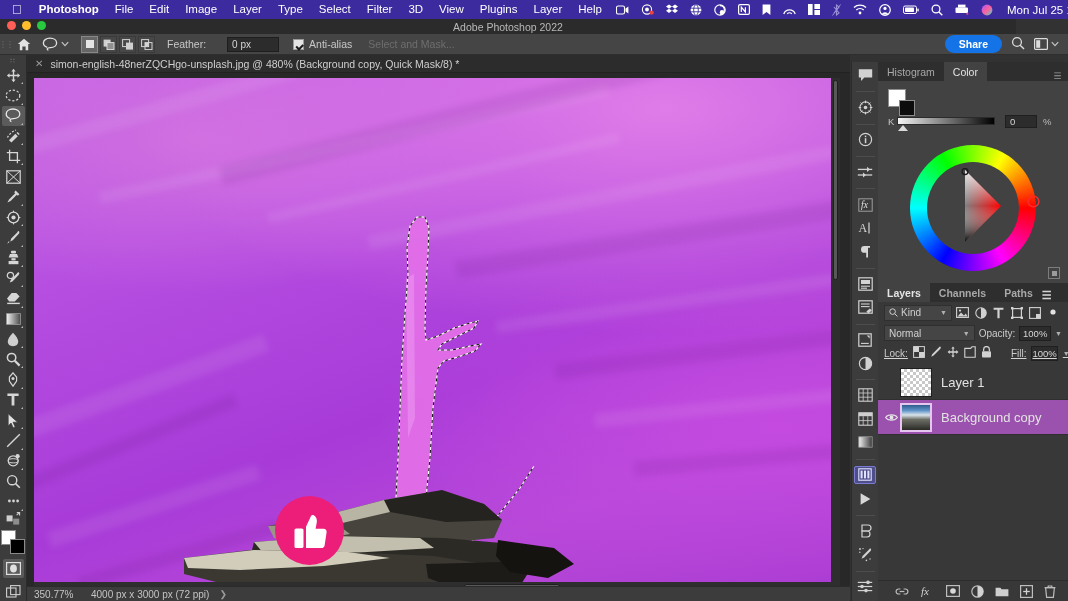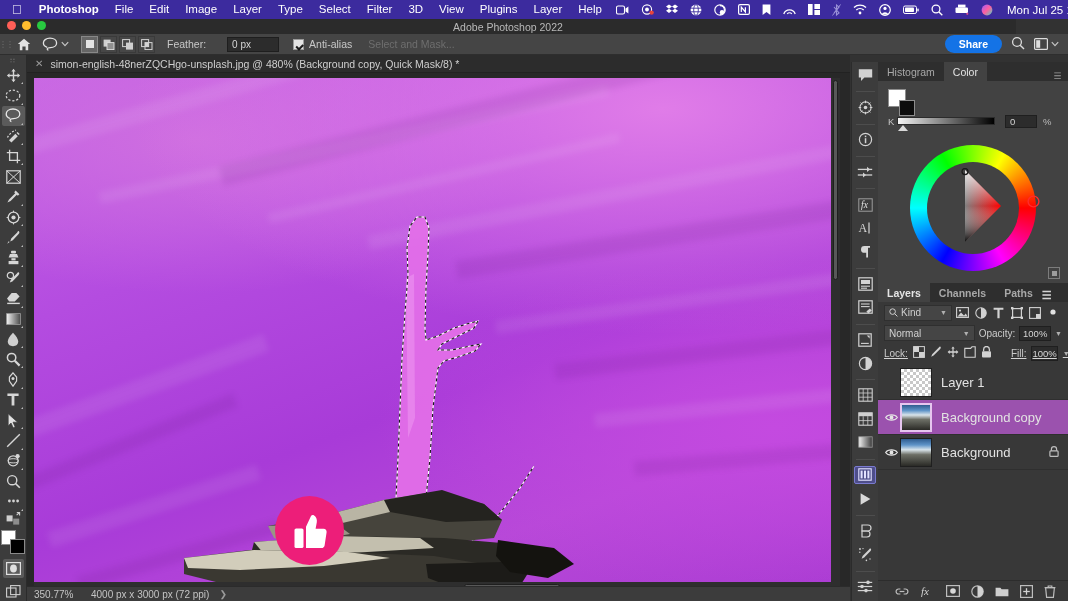--- a/index.html
+++ b/index.html
@@ -1093,36 +1093,20 @@
           <div class="eye">
             <svg width="13" height="9" viewBox="0 0 13 9">
                 <path d="M0.6 4.5 C3 1 10 1 12.4 4.5 C10 8 3 8 0.6 4.5 Z" fill="none" stroke="#e4e4e4" stroke-width="1.1"></path>
                 <circle cx="6.5" cy="4.5" r="1.9" fill="#e4e4e4"></circle>
               </svg>
           </div>
           <div class="thumb photo sel"></div>
           <div class="lname">Background copy</div>
         </div>
 
-        <div class="layer">
-          <div class="eye">
-            <svg width="13" height="9" viewBox="0 0 13 9">
-                <path d="M0.6 4.5 C3 1 10 1 12.4 4.5 C10 8 3 8 0.6 4.5 Z" fill="none" stroke="#e4e4e4" stroke-width="1.1"></path>
-                <circle cx="6.5" cy="4.5" r="1.9" fill="#e4e4e4"></circle>
-              </svg>
-          </div>
-          <div class="thumb photo"></div>
-          <div class="lname">Background</div>
-          <div class="lockicon">
-            <svg width="10" height="11" viewBox="0 0 10 11">
-                <path d="M2.4 4.8 V3.2 A2.6 2.6 0 0 1 7.6 3.2 V4.8" fill="none" stroke="#bdbdbd" stroke-width="1.2"></path>
-                <rect x="0.9" y="4.8" width="8.2" height="5.6" rx="0.9" fill="none" stroke="#bdbdbd" stroke-width="1.2"></rect>
-              </svg>
-          </div>
-        </div>
       </div>
 
       <div class="lpfooter">
         <div class="fi">
           <svg width="14" height="9" viewBox="0 0 14 9">
               <path d="M5.4 2 H3.6 A2.5 2.5 0 0 0 3.6 7 H5.4" fill="none" stroke="#bdbdbd" stroke-width="1.2"></path>
               <path d="M8.6 2 H10.4 A2.5 2.5 0 0 1 10.4 7 H8.6" fill="none" stroke="#bdbdbd" stroke-width="1.2"></path>
               <line x1="4.6" y1="4.5" x2="9.4" y2="4.5" stroke="#bdbdbd" stroke-width="1.2"></line>
             </svg>
         </div>

